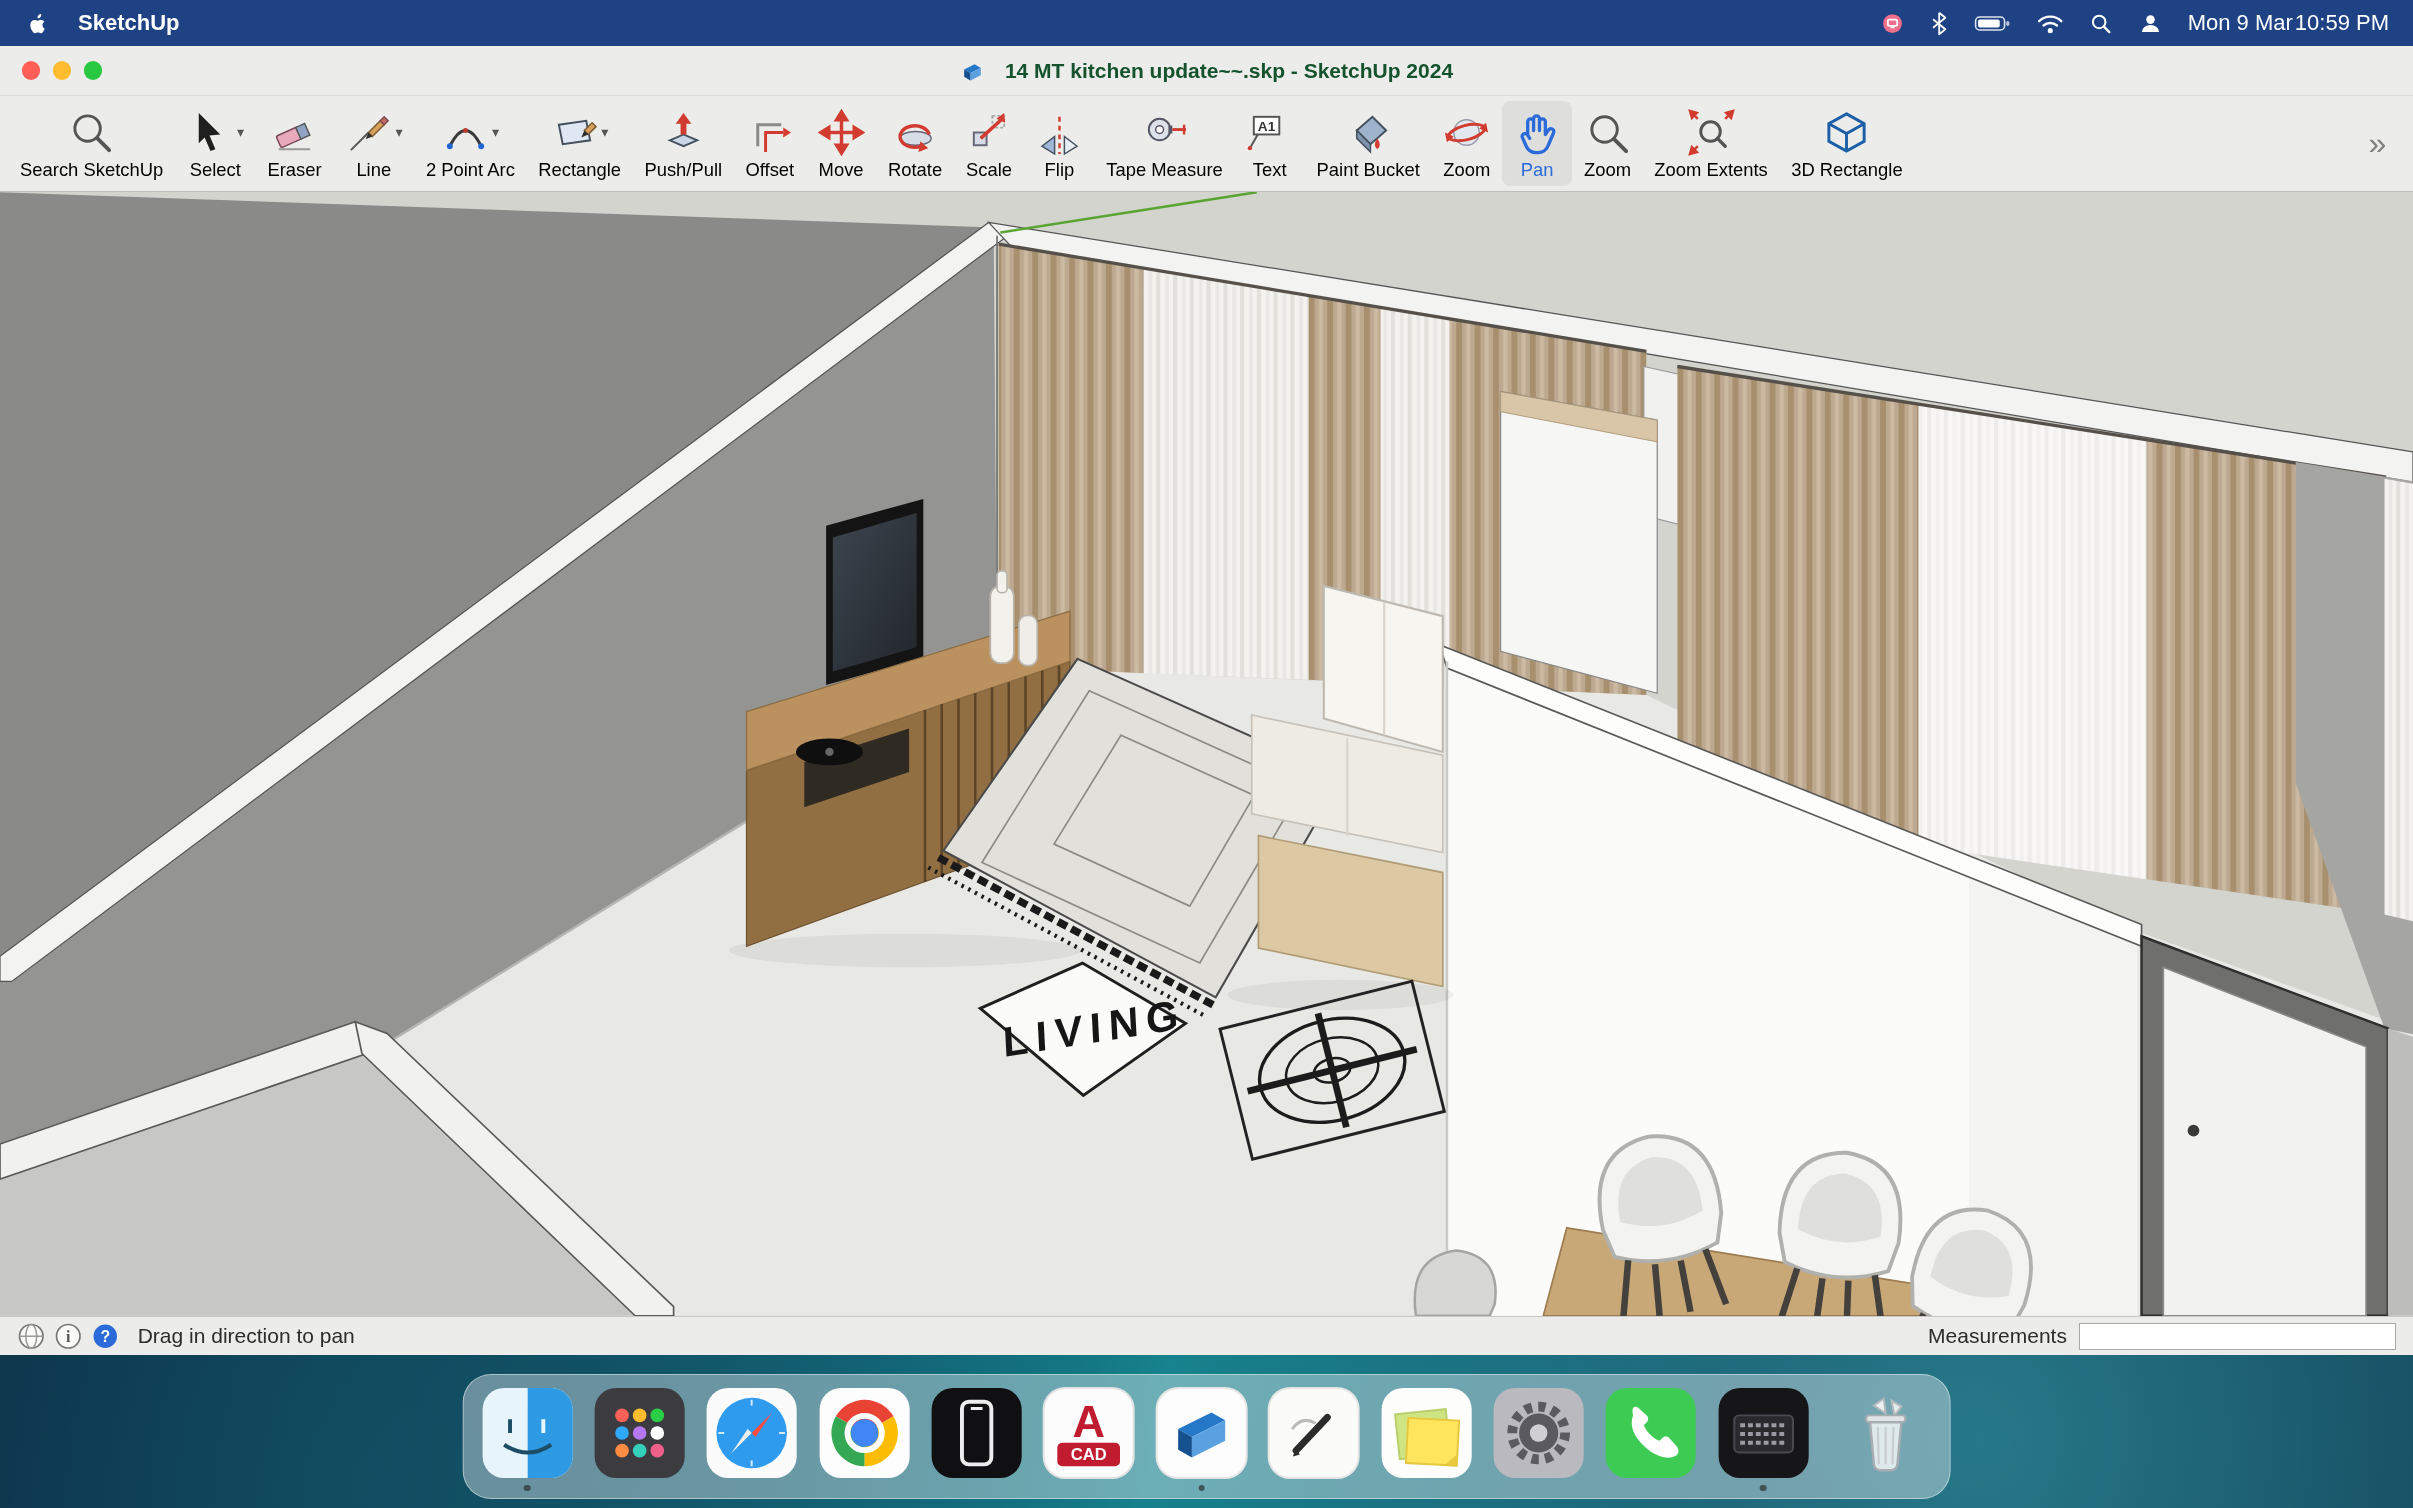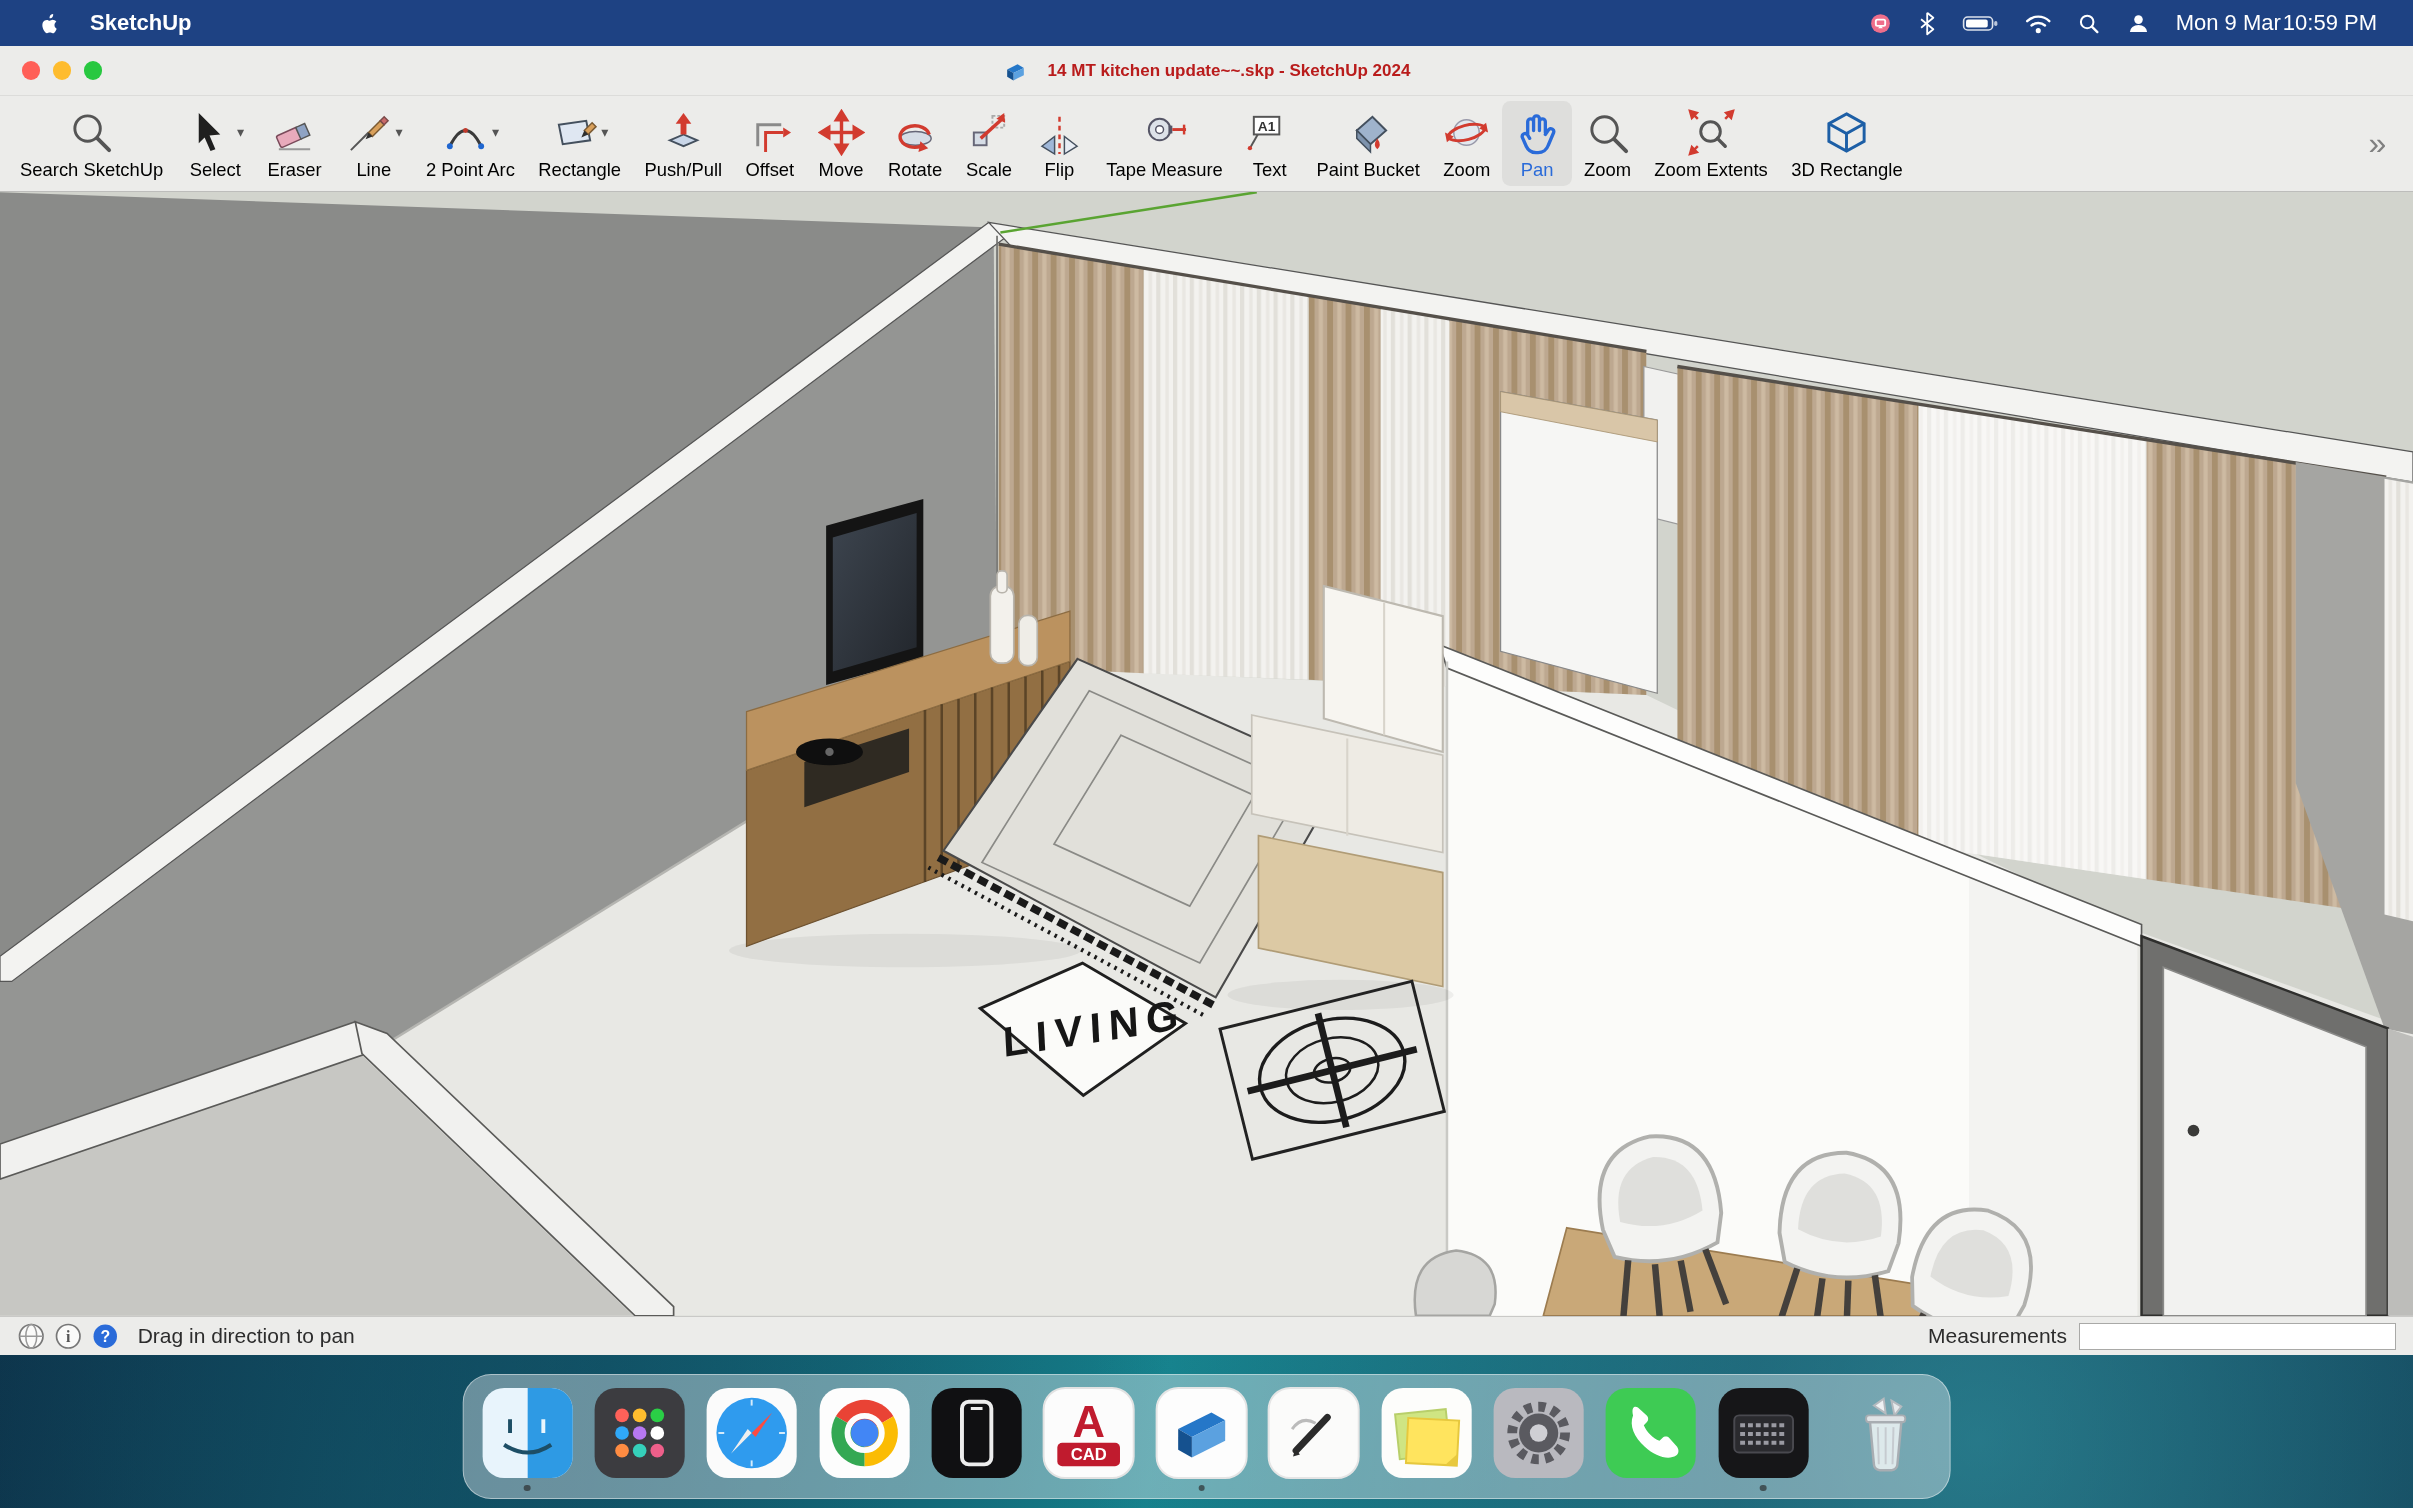--- a/index.html
+++ b/index.html
@@ -1,35 +1,35 @@
 <!DOCTYPE html>
 <html style="font-size:13.4px"><head>
 <meta charset="utf-8">
 <style>
   html,body{margin:0;padding:0;}
   body{width:2413px;height:1508px;overflow:hidden;font-family:"Liberation Sans",sans-serif;background:#000;}
 
   
-  .menubar{height:46px;background:#1e4283;display:flex;align-items:center;color:#fff;font-size:22px;padding:0 36px;box-sizing:border-box;}
+  .menubar{height:46px;background:#1e4283;display:flex;align-items:center;color:#fff;font-size:22px;padding:0 24px;box-sizing:border-box;}
   .apple-wrap{display:flex;align-items:center;margin-right:32px;}
   .menubar .app{font-weight:700;}
   .menus{display:flex;gap:39px;margin-left:39px;}
   .menus span{cursor:default;}
   .mb-right{margin-left:auto;display:flex;align-items:center;gap:25px;}
   .mb-ico svg{display:block;}
   .clock{display:flex;gap:2px;font-size:22px;font-weight:400;}
 
   
   .titlebar{height:50px;background:#ececea;position:relative;display:flex;align-items:center;justify-content:center;border-bottom:0.8px solid #dcdcda;box-sizing:border-box;}
   .lights{position:absolute;left:22px;display:flex;gap:12.6px;}
   .light{width:18.4px;height:18.4px;border-radius:50%;}
   .light.red{background:#ff5f57;}
   .light.yellow{background:#febc2e;}
   .light.green{background:#28c840;}
-  .title{display:flex;align-items:center;gap:20px;font-size:17px;font-weight:600;color:#b91c1c;}
+  .title{display:flex;align-items:center;gap:20px;font-size:21px;font-weight:600;color:#14532d;}
 
   
   .toolbar{height:96px;background:#ececea;display:flex;align-items:center;padding:0 8.4px;border-bottom:0.8px solid #bdbdbb;box-sizing:border-box;}
   .tool{display:flex;flex-direction:column;align-items:center;justify-content:center;padding:3.4px 11.7px;border-radius:8.4px;height:85px;box-sizing:border-box;}
   .tool .ticon{height:52px;display:flex;align-items:center;gap:3.4px;}
   .tool .ticon svg{width:47px;height:47px;}
   .tlabel{font-size:18.4px;color:#000000;white-space:nowrap;margin-top:0.8px;}
   .tool.active{background:#dededc;}
   .tool.active .tlabel{color:#2a6bd9;}
   .caret{font-size:14.2px;color:#555;line-height:1;}

